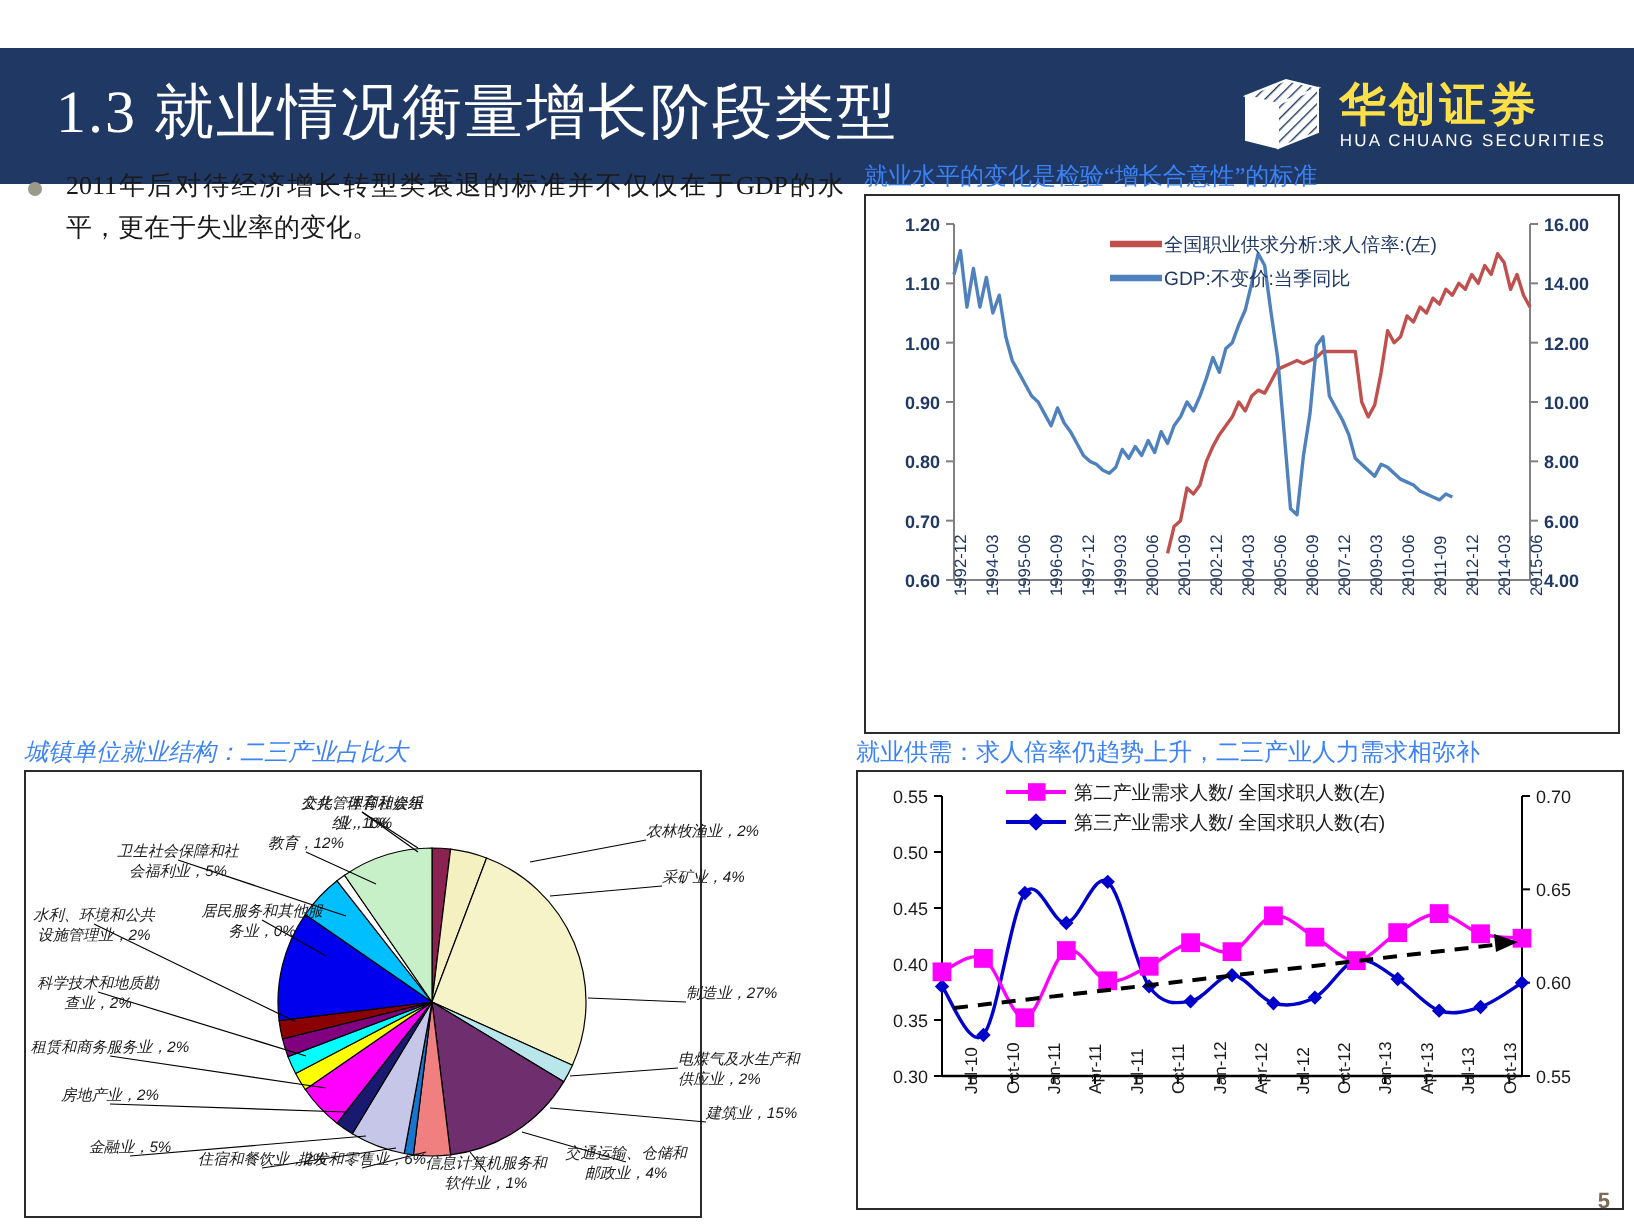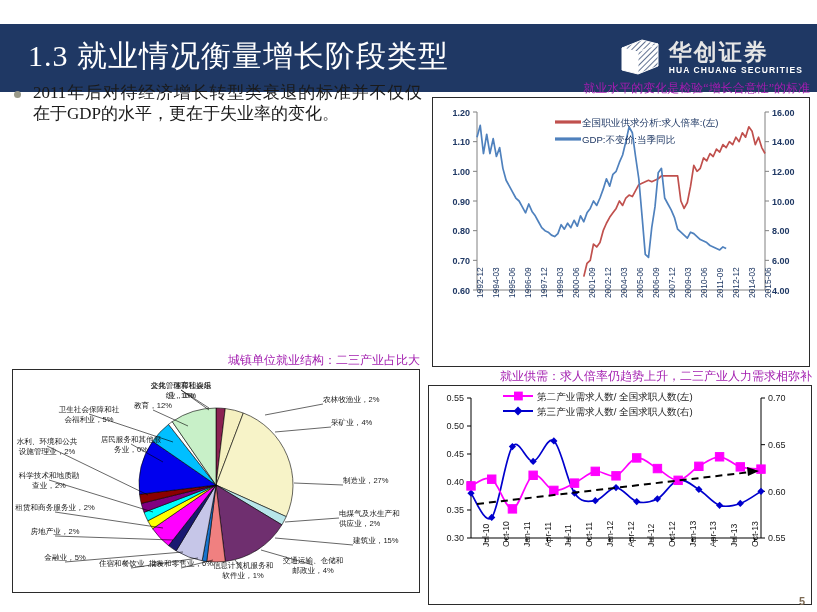--- a/index.html
+++ b/index.html
@@ -20,58 +20,58 @@
     font-family:"Liberation Serif","DejaVu Serif",serif;
     white-space:nowrap;
   }
   .logo{
     position:absolute;right:14px;top:12px;height:44px;
     display:flex;align-items:center;gap:9px;
   }
   .logo-mark{width:40px;height:40px;}
   .logo-text{display:flex;flex-direction:column;justify-content:center;}
   .logo-cn{
-    font-size:23px;color:#e5e5e5;font-weight:bold;letter-spacing:2px;
+    font-size:23px;color:#fde047;font-weight:bold;letter-spacing:2px;
     font-family:"Liberation Sans","DejaVu Sans",sans-serif;line-height:1.05;
   }
   .logo-en{
-    font-size:8.5px;color:#ffffff;letter-spacing:1.1px;font-weight:bold;
+    font-size:8.5px;color:#ffffff;letter-spacing:1.1px;font-weight:normal;
     font-family:"Liberation Sans","DejaVu Sans",sans-serif;line-height:1.2;
     margin-top:1px;
   }
   
   .bullets{
     position:absolute;left:14px;top:82px;width:408px;
   }
   .bullet{
     display:flex;align-items:flex-start;margin-bottom:12px;
   }
   .bullet-dot{
     width:7px;height:7px;border-radius:50%;background:#9a9a8a;
     margin-top:9px;margin-right:12px;flex:0 0 auto;
   }
   .bullet-text{
-    font-size:17px;line-height:21px;color:#1a1a1a;
+    font-size:13px;line-height:21px;color:#1a1a1a;
     font-family:"Liberation Serif","DejaVu Serif",serif;
     text-align:justify;
   }
   
   .chart-title{
-    text-align:right;font-size:12px;color:#a21caf;
+    text-align:left;font-size:12px;color:#3b82f6;
     font-family:"Liberation Serif","DejaVu Serif",serif;
     white-space:nowrap;
   }
   .chart-box{
     border:1px solid #2b2b2b;background:#ffffff;position:relative;
   }
   
   #tr-wrap{position:absolute;left:432px;top:80px;width:378px;}
   #tr-box{height:268px;}
   
-  #pie-wrap{position:absolute;left:12px;top:352px;width:408px;}
+  #pie-wrap{position:absolute;left:12px;top:368px;width:339px;font-style:italic;}
   #pie-box{height:222px;}
   
   #br-wrap{position:absolute;left:428px;top:368px;width:384px;}
   #br-box{height:218px;}
   .pagenum{
     position:absolute;right:12px;bottom:5px;font-size:11px;color:#7d6b55;
     font-family:"Liberation Sans","DejaVu Sans",sans-serif;font-weight:bold;
   }
   svg{display:block;}
   text{font-family:"Liberation Sans","DejaVu Sans",sans-serif;}

